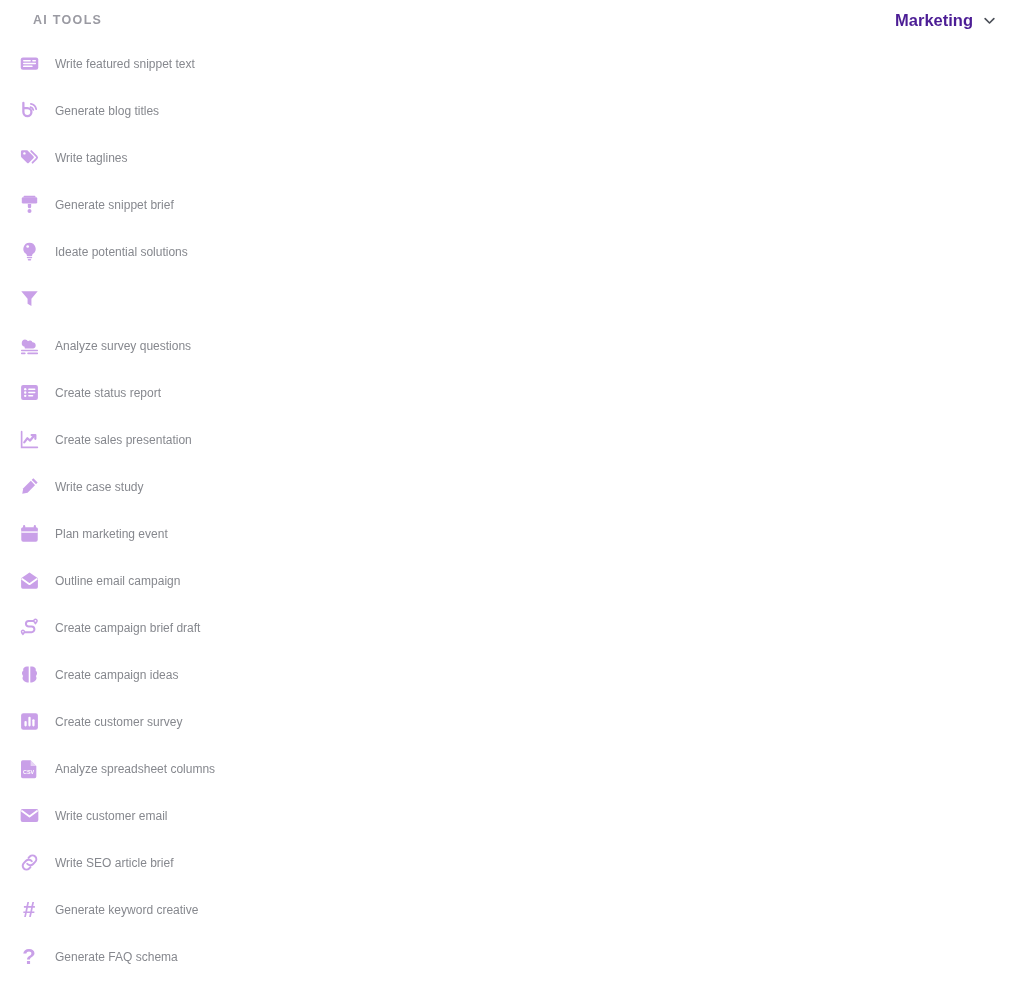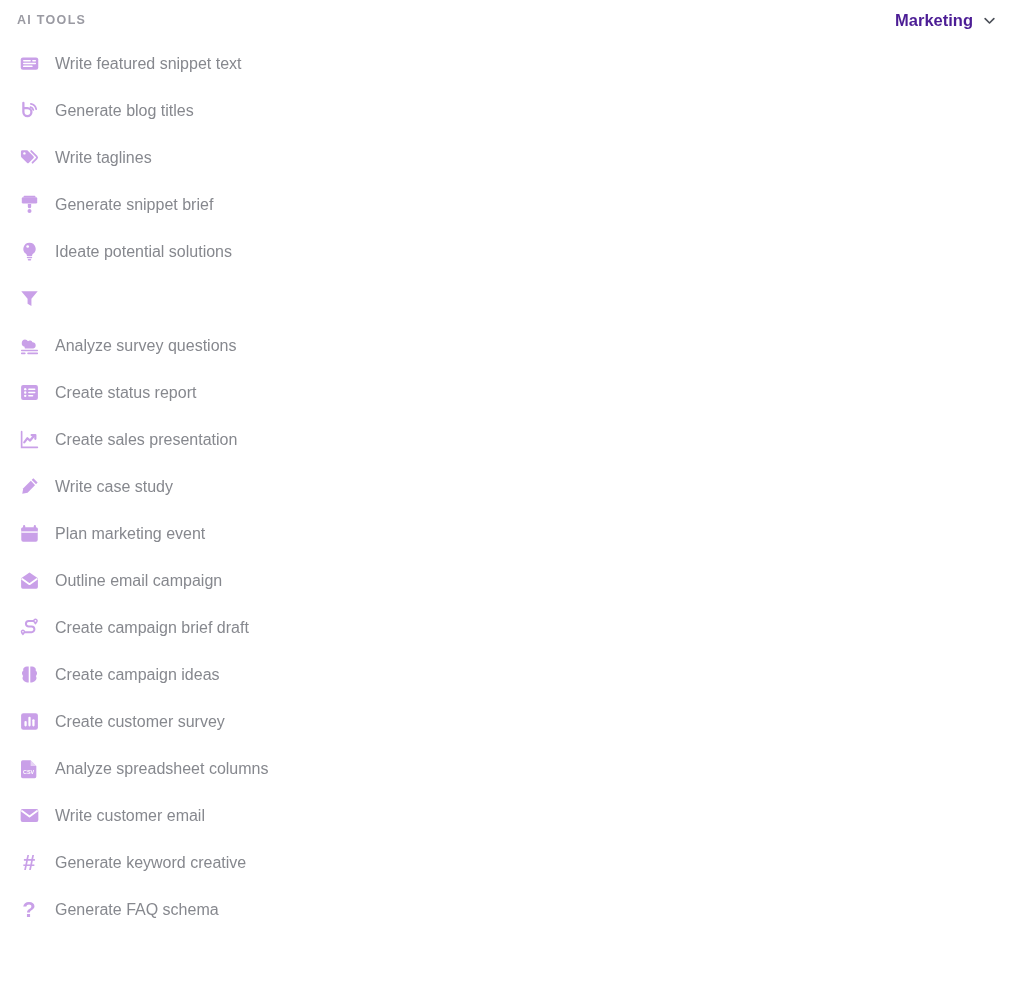--- a/index.html
+++ b/index.html
@@ -22,21 +22,21 @@
     background: #ffffff;
     box-sizing: border-box;
   }
 
   
   .panel-header {
     display: flex;
     align-items: center;
     justify-content: space-between;
     height: 40px;
-    padding: 0 27px 0 17px;
+    padding: 0 27px 0 33px;
     box-sizing: border-box;
   }
 
   .panel-title {
     font-size: 12.5px;
     font-weight: 700;
     letter-spacing: 1.3px;
     color: #9a9aa2;
     text-transform: uppercase;
     white-space: nowrap;
@@ -90,21 +90,21 @@
     justify-content: center;
     color: #c9a0e8;
   }
   .tool-icon svg {
     display: block;
     width: 21px;
     height: 21px;
   }
 
   .tool-label {
-    font-size: 16px;
+    font-size: 12px;
     color: #86888e;
     line-height: 1;
     white-space: nowrap;
     text-align: center;
   }
 
   
   .glyph {
     font-size: 22px;
     font-weight: 700;
@@ -304,20 +304,29 @@
         <span class="tool-icon">
           <svg viewBox="0 0 24 24" fill="none">
             <rect x="1.9" y="4.6" width="20.2" height="14.8" rx="2.2" fill="#c9a0e8"></rect>
             <path d="M3.4 6.8l8.6 6.4 8.6-6.4" stroke="#fff" stroke-width="2.1" stroke-linecap="round" stroke-linejoin="round" fill="none"></path>
           </svg>
         </span>
         <span class="tool-label">Write customer email</span>
       </li>
       <li class="tool-item">
         <span class="tool-icon">
+          <svg viewBox="0 0 24 24" fill="none" stroke="#c9a0e8" stroke-width="2.3" stroke-linecap="round" stroke-linejoin="round">
+            <path d="M9.4 13.4a4.3 4.3 0 0 0 6.5.5l2.6-2.6a4.3 4.3 0 0 0-6.1-6.1l-1.5 1.5"></path>
+            <path d="M14.6 10.6a4.3 4.3 0 0 0-6.5-.5L5.5 12.7a4.3 4.3 0 0 0 6.1 6.1l1.5-1.5"></path>
+          </svg>
+        </span>
+        <span class="tool-label">Write SEO article brief</span>
+      </li>
+      <li class="tool-item">
+        <span class="tool-icon">
           <span class="glyph">#</span>
         </span>
         <span class="tool-label">Generate keyword creative</span>
       </li>
       <li class="tool-item">
         <span class="tool-icon">
           <span class="glyph">?</span>
         </span>
         <span class="tool-label">Generate FAQ schema</span>
       </li>

